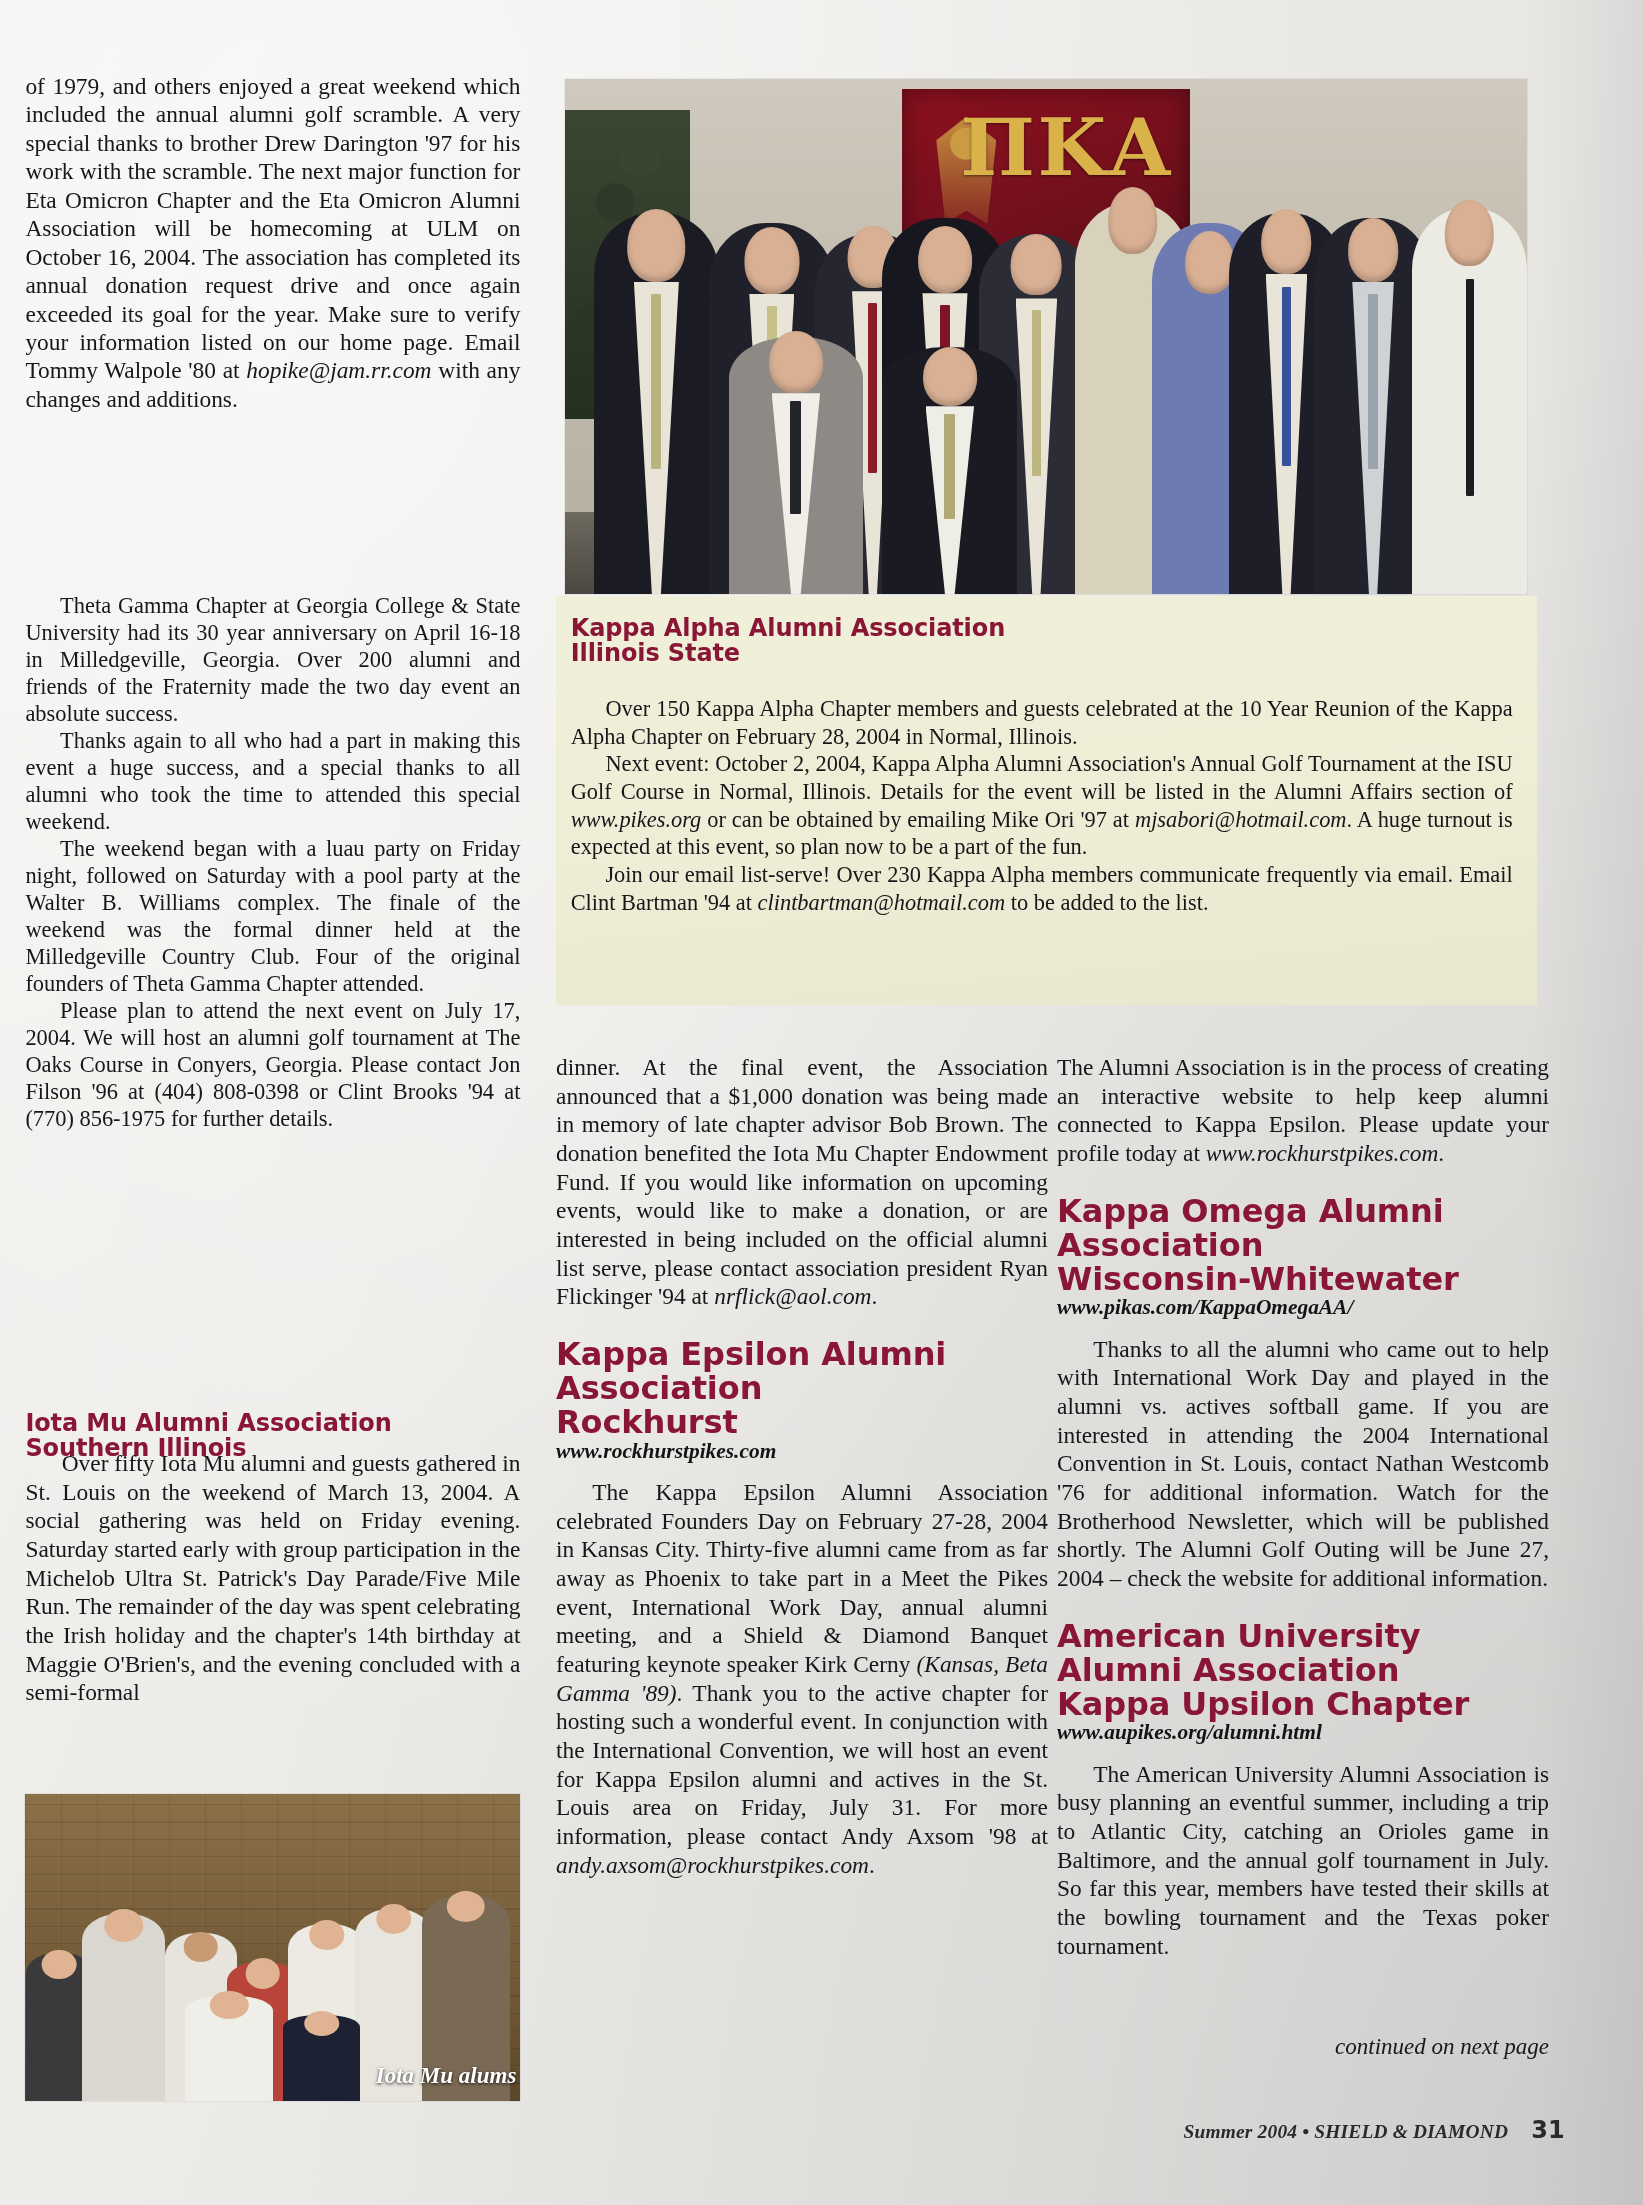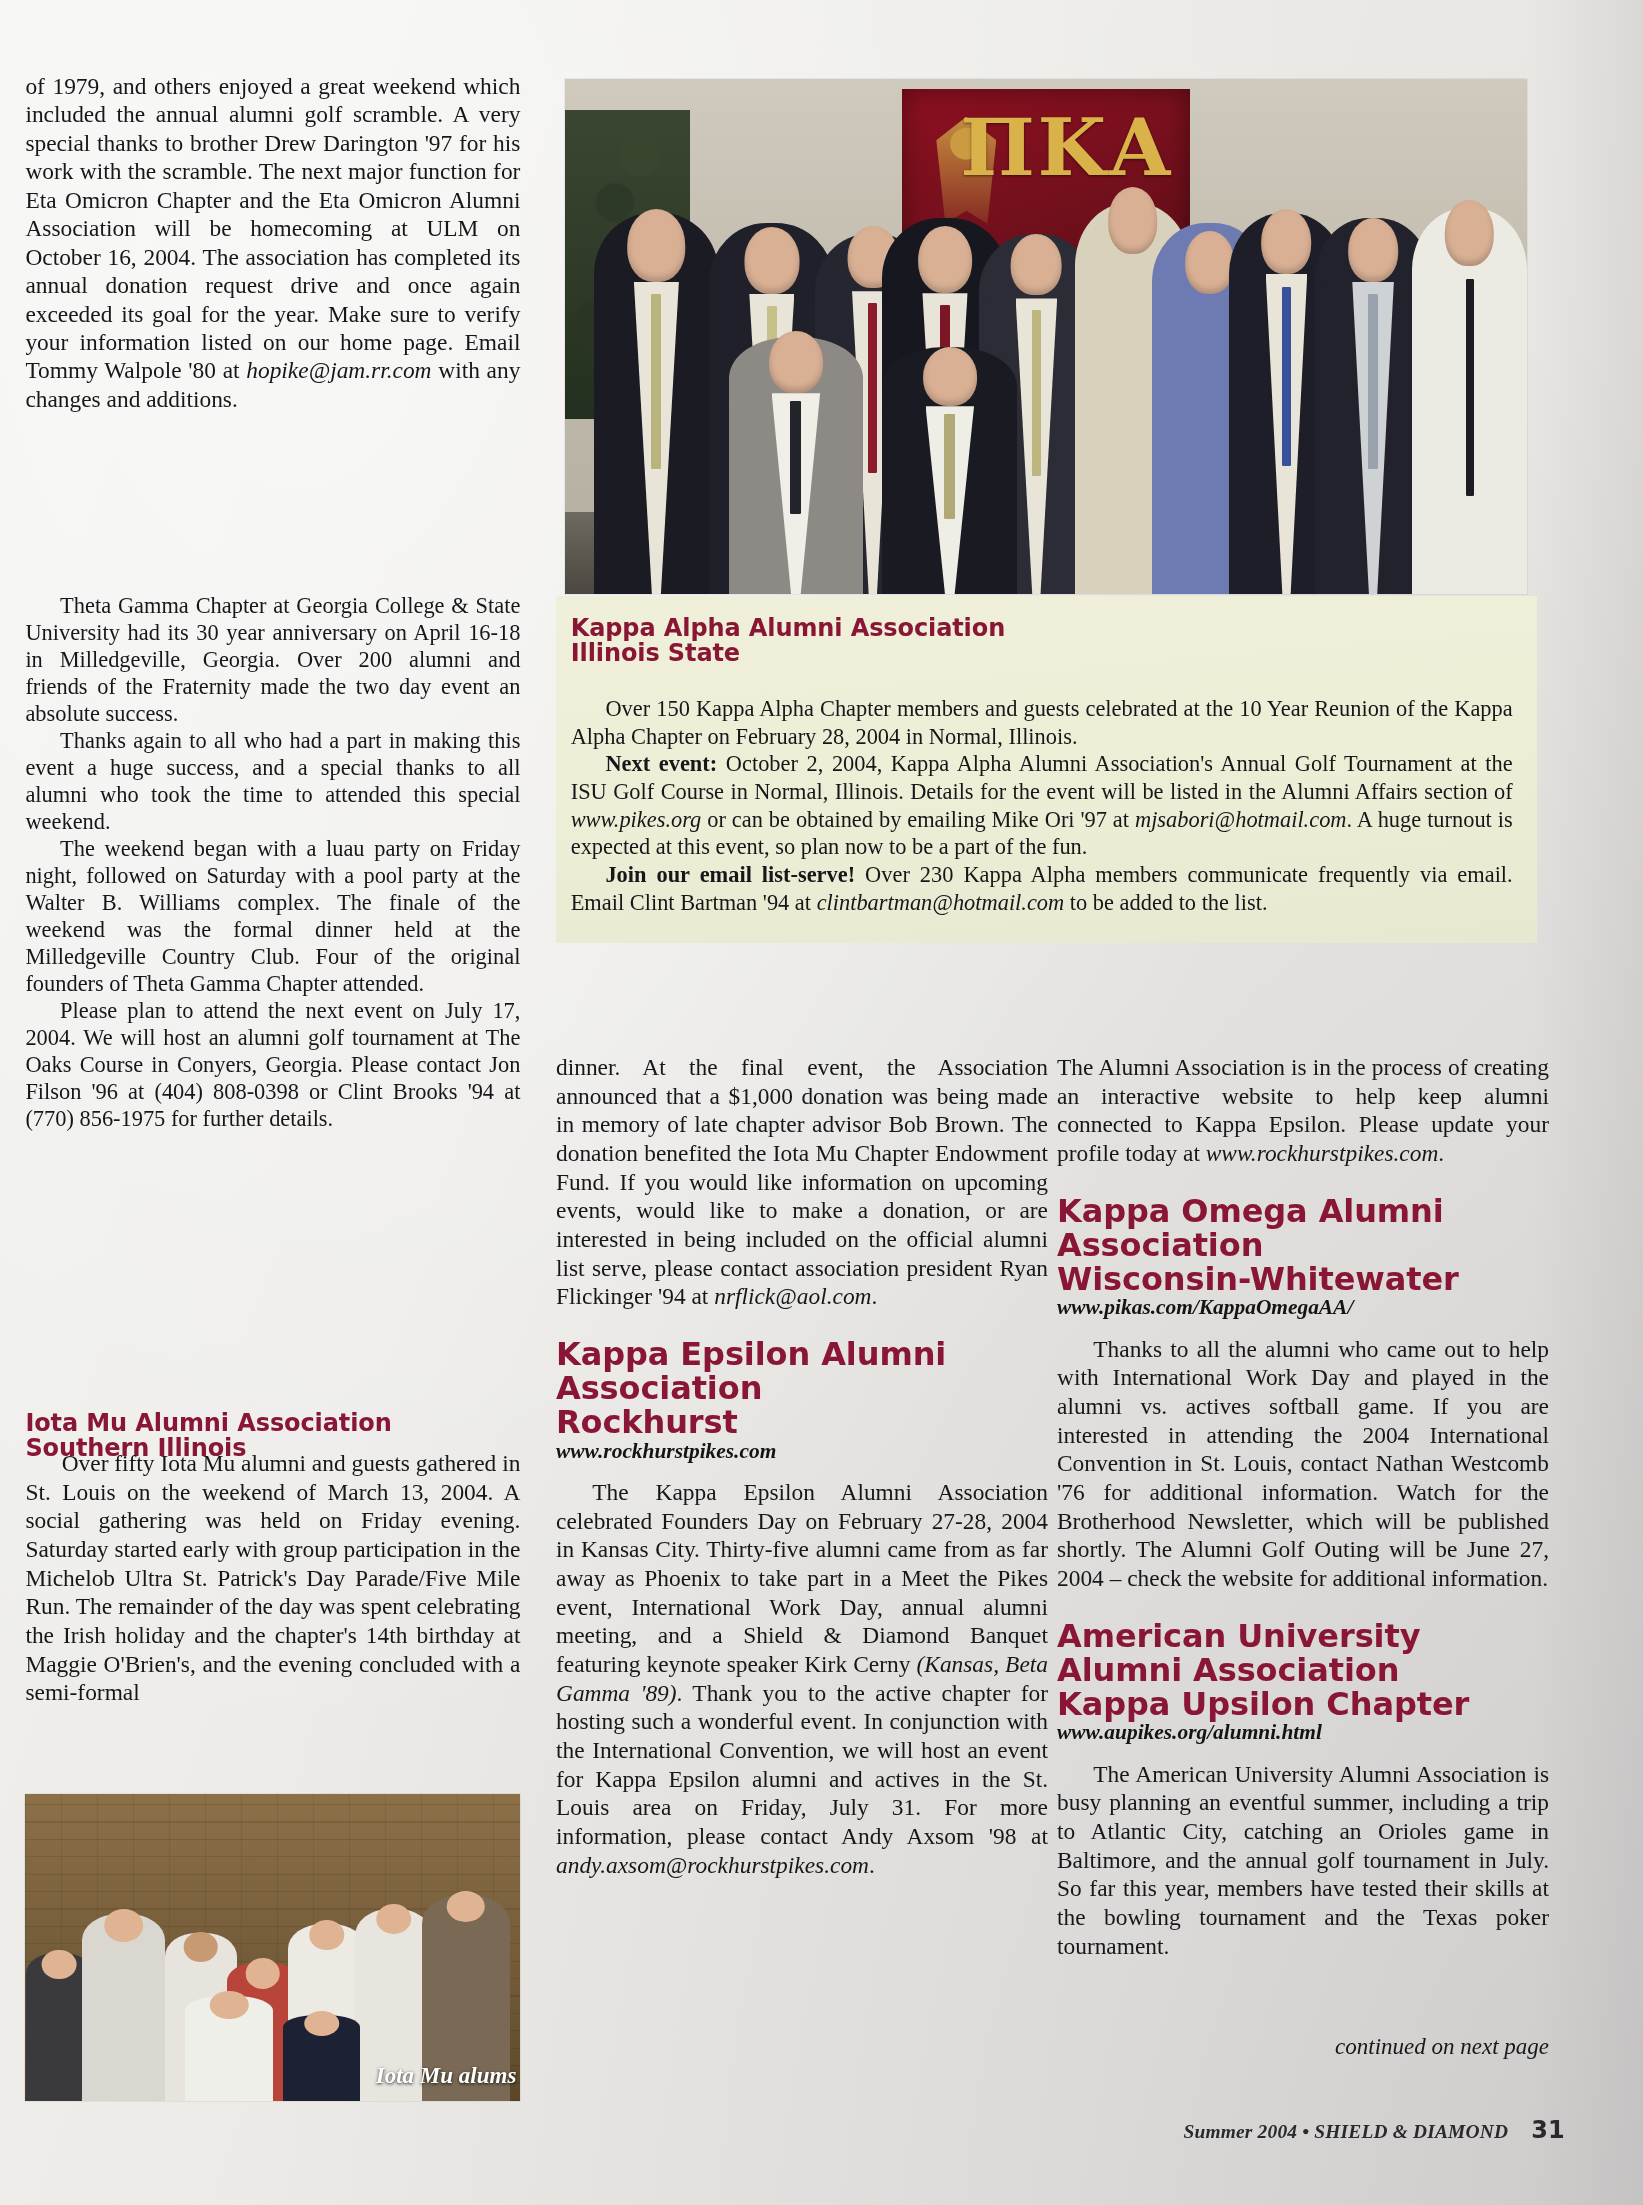--- a/index.html
+++ b/index.html
@@ -41,21 +41,21 @@
     line-height:1.1;
   }
   p.b{
     margin:0;
     text-align:justify;
     text-indent:1.55em;
     color:#17171a;
   }
   p.b.noind{text-indent:0;}
   i{font-style:italic;}
-  b{font-weight:bold;}
+  b{font-weight:normal;}
 
   
   #col-intro{
     position:absolute;left:25.4px;top:72px;width:495px;
     font-size:23.4px;line-height:1.215;
   }
   #col-intro p.b{text-indent:0;}
   #tg-head{position:absolute;left:25.4px;top:508px;width:508px;font-size:23.4px;}
   #tg-head .hd{font-size:24px;}
   #tg-head .url{font-size:21.4px;margin-top:2px;}
@@ -125,21 +125,21 @@
     position:absolute;left:32%;right:32%;top:0;bottom:0;
     background:#e9e4d8;clip-path:polygon(0 0,100% 0,60% 100%,40% 100%);
   }
   #hero .person .tie{
     position:absolute;left:46%;width:8%;top:4%;bottom:40%;
     border-radius:1.3px;
   }
 
   
   #ka-box{
-    position:absolute;left:556px;top:596px;width:981px;height:347px;
+    position:absolute;left:556px;top:596px;width:981px;height:409px;
     background:linear-gradient(175deg,#f0efd9 0%,#eeedd6 55%,#e8e7cf 100%);
   }
   #ka-box .hd{
     position:absolute;left:14.7px;top:20px;font-size:24px;
   }
   #ka-body{
     position:absolute;left:14.7px;top:99px;width:942px;
     font-size:22.4px;line-height:1.235;
   }
 

